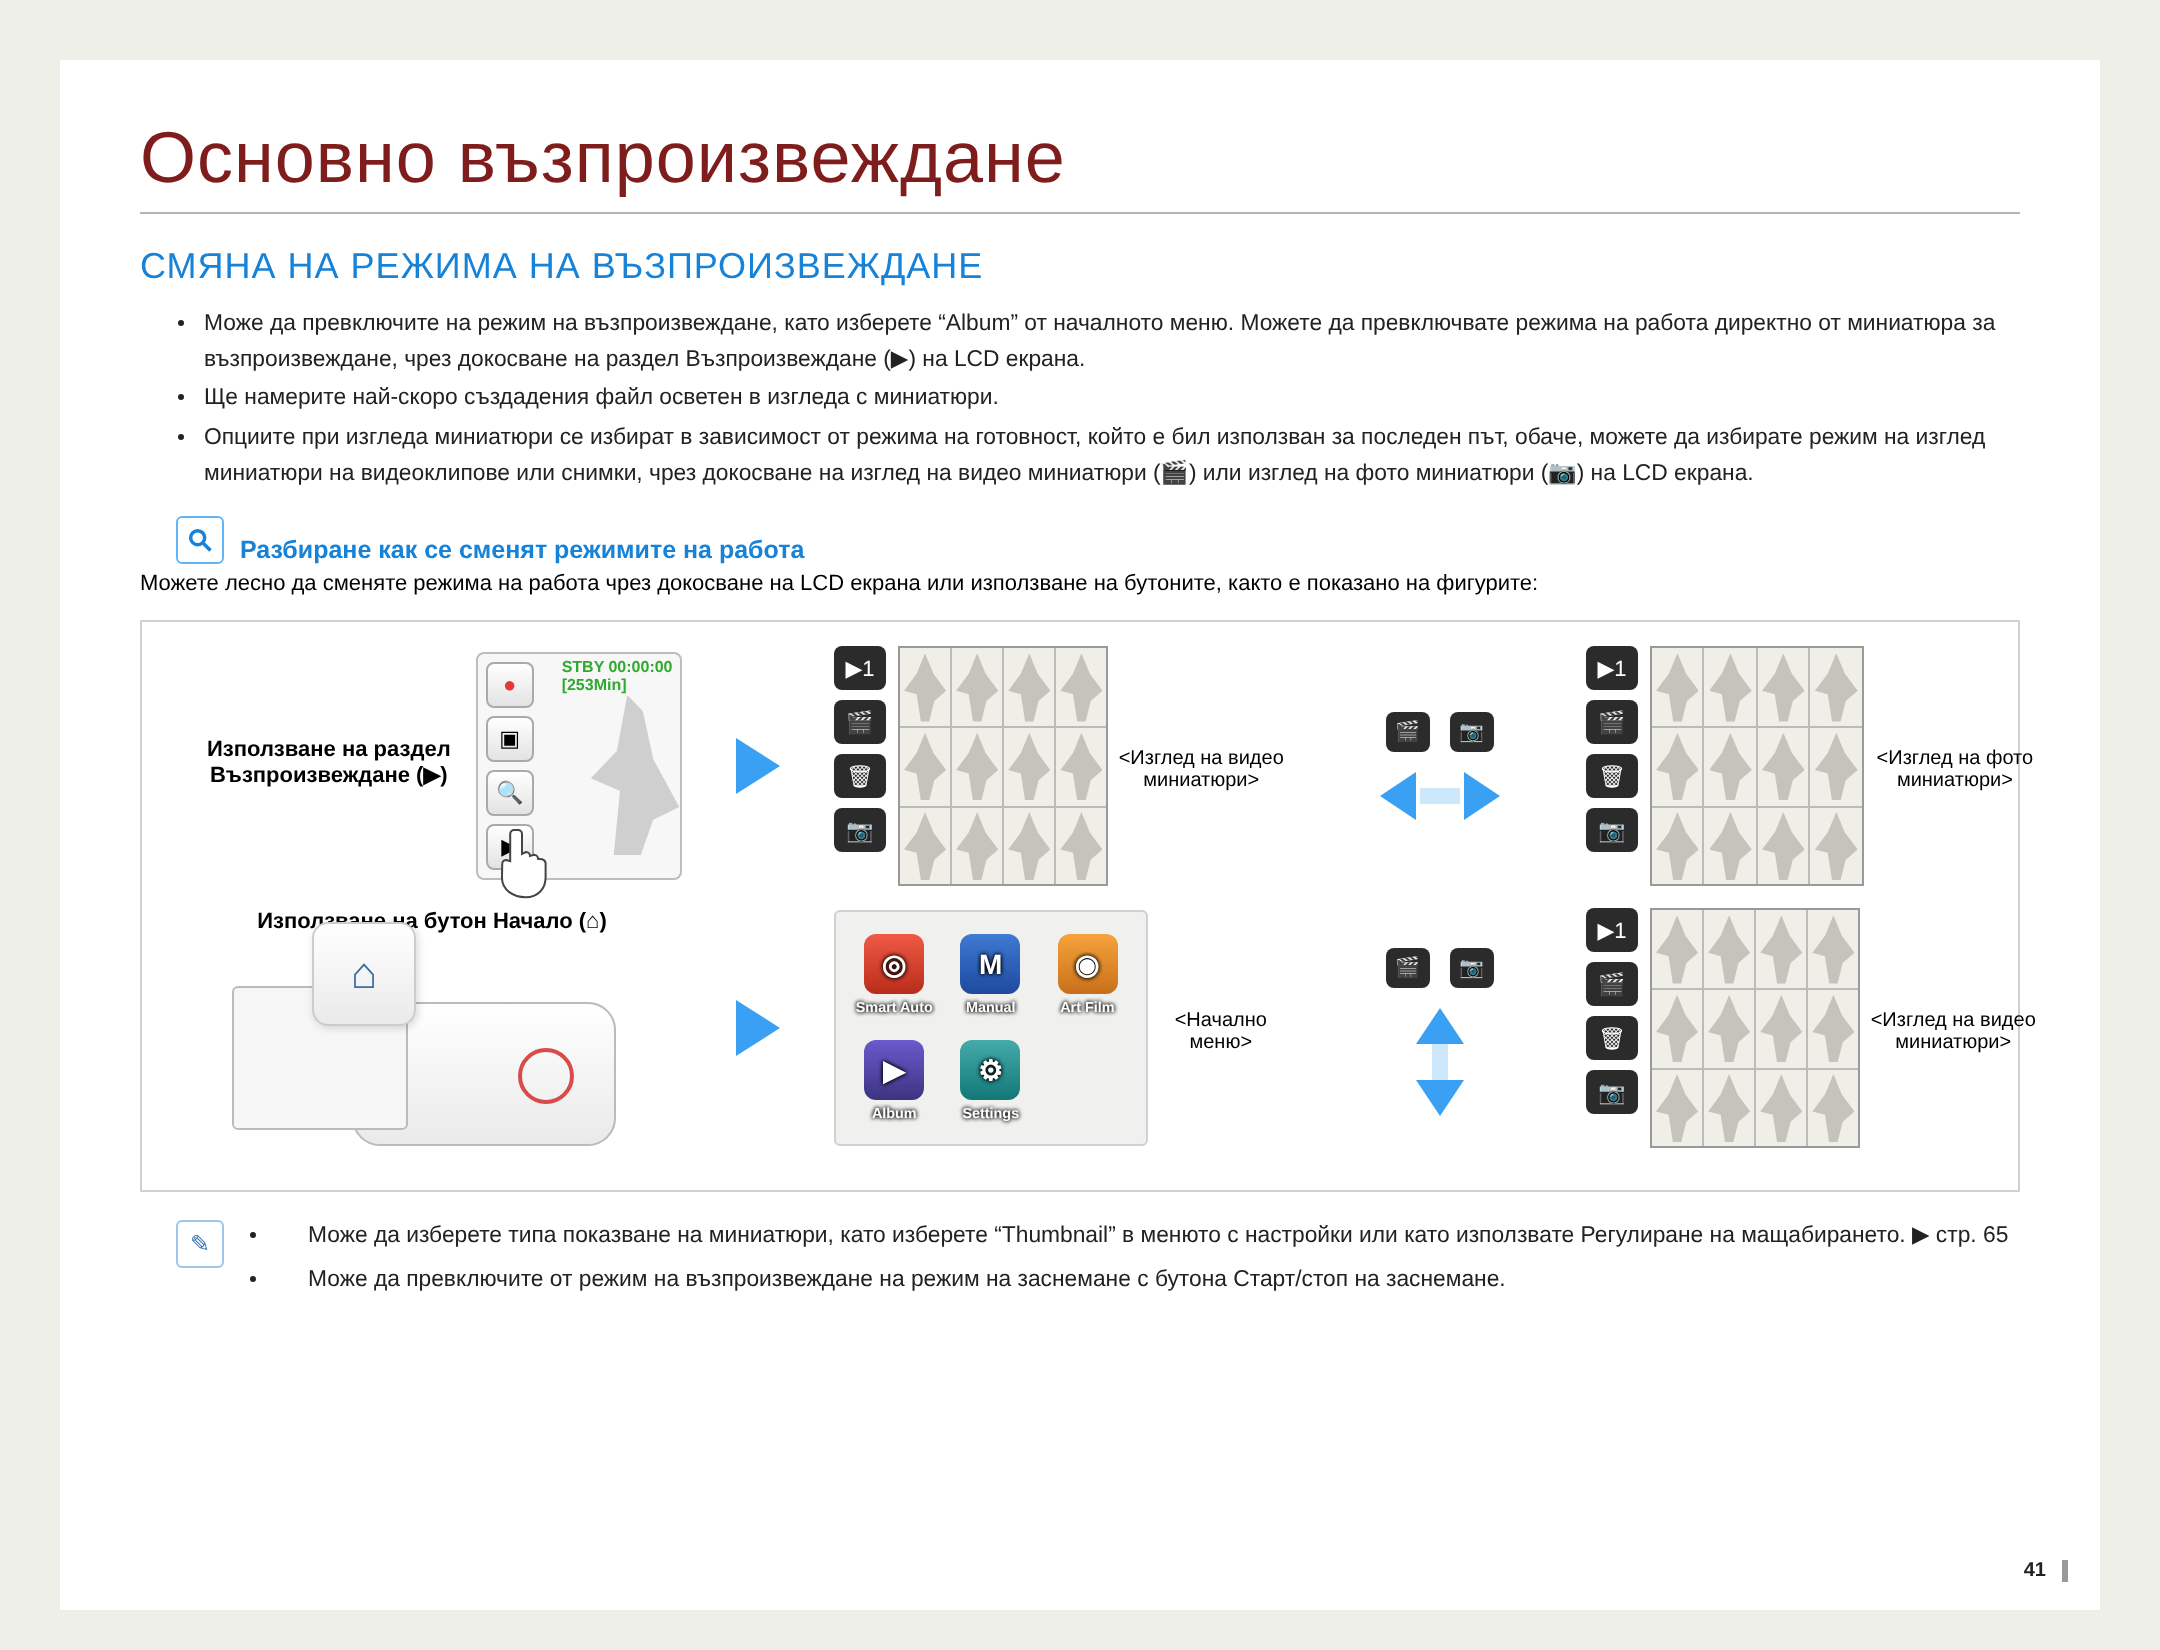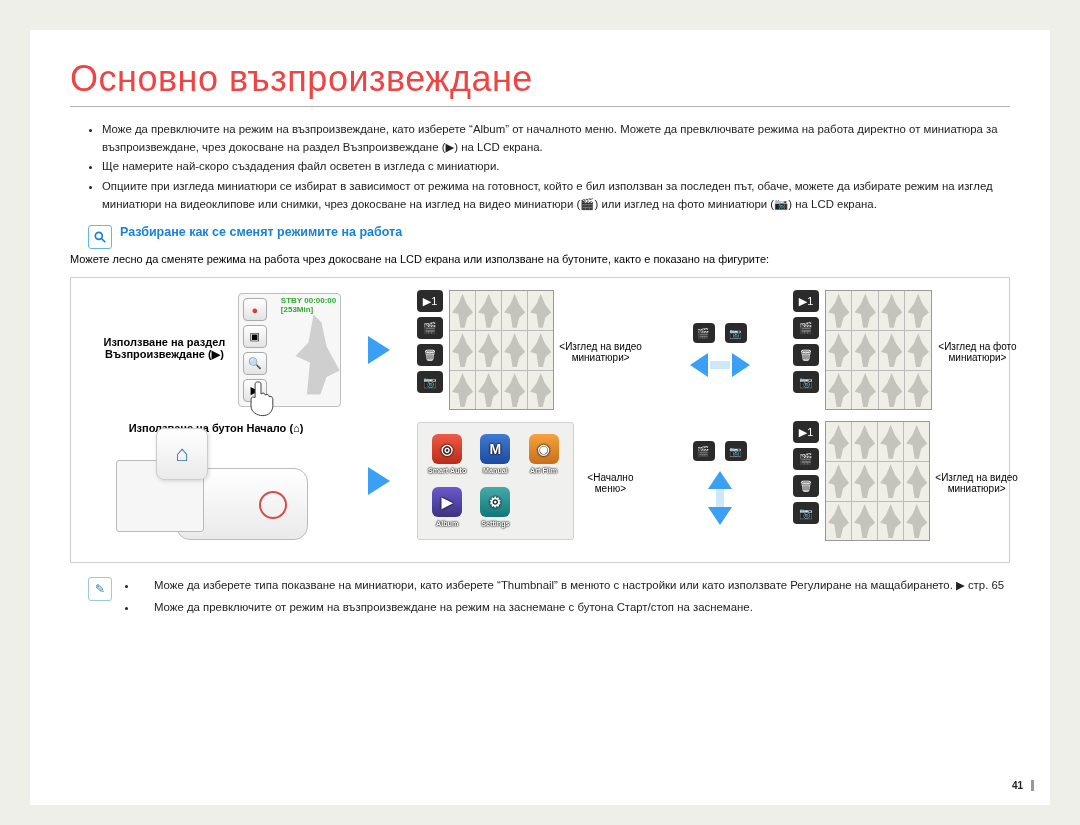--- a/index.html
+++ b/index.html
@@ -16,21 +16,21 @@
   .page {
     background: #fff;
     padding: 28px 40px 22px 40px;
     height: 100%;
     box-sizing: border-box;
     position: relative;
   }
   h1 {
     font-weight: 300;
     font-size: 36px;
-    color: #ef4444;
+    color: #7f1d1d;
     border-bottom: 1px solid #b5b5b5;
     margin: 0 0 14px 0;
     padding-bottom: 6px;
     letter-spacing: 0.5px;
   }
   h2 {
     color: #1682d8;
     font-weight: 400;
     font-size: 18px;
     margin: 16px 0 10px 0;
@@ -41,21 +41,21 @@
     color: #222;
     line-height: 1.55;
   }
   ul.bullets {
     padding-left: 32px;
     margin: 0 0 10px 0;
   }
   ul.bullets li { margin-bottom: 2px; }
   .subhead-row {
     display: flex;
-    align-items: flex-start;
+    align-items: flex-end;
     gap: 8px;
     margin: 12px 0 4px 18px;
   }
   .subhead-icon {
     width: 22px; height: 22px;
     border: 1px solid #64b5f6;
     border-radius: 3px;
     display:flex; align-items:center; justify-content:center;
     color:#1682d8;
   }
@@ -277,20 +277,21 @@
     padding-right:8px;
   }
 </style>
 </head>
 <body>
 
 <div class="page">
 
   <h1>Основно възпроизвеждане</h1>
 
+  <h2>СМЯНА НА РЕЖИМА НА ВЪЗПРОИЗВЕЖДАНЕ</h2>
 
   <ul class="bullets">
     <li>Може да превключите на режим на възпроизвеждане, като изберете “Album” от началното меню. Можете да превключвате режима на работа директно от миниатюра за възпроизвеждане, чрез докосване на раздел Възпроизвеждане (▶) на LCD екрана.</li>
     <li>Ще намерите най-скоро създадения файл осветен в изгледа с миниатюри.</li>
     <li>Опциите при изгледа миниатюри се избират в зависимост от режима на готовност, който е бил използван за последен път, обаче, можете да избирате режим на изглед миниатюри на видеоклипове или снимки, чрез докосване на изглед на видео миниатюри (🎬) или изглед на фото миниатюри (📷) на LCD екрана.</li>
   </ul>
 
   <div class="subhead-row">
     <div class="subhead-icon">
       <svg width="14" height="14" viewBox="0 0 24 24" fill="none" stroke="currentColor" stroke-width="3">

